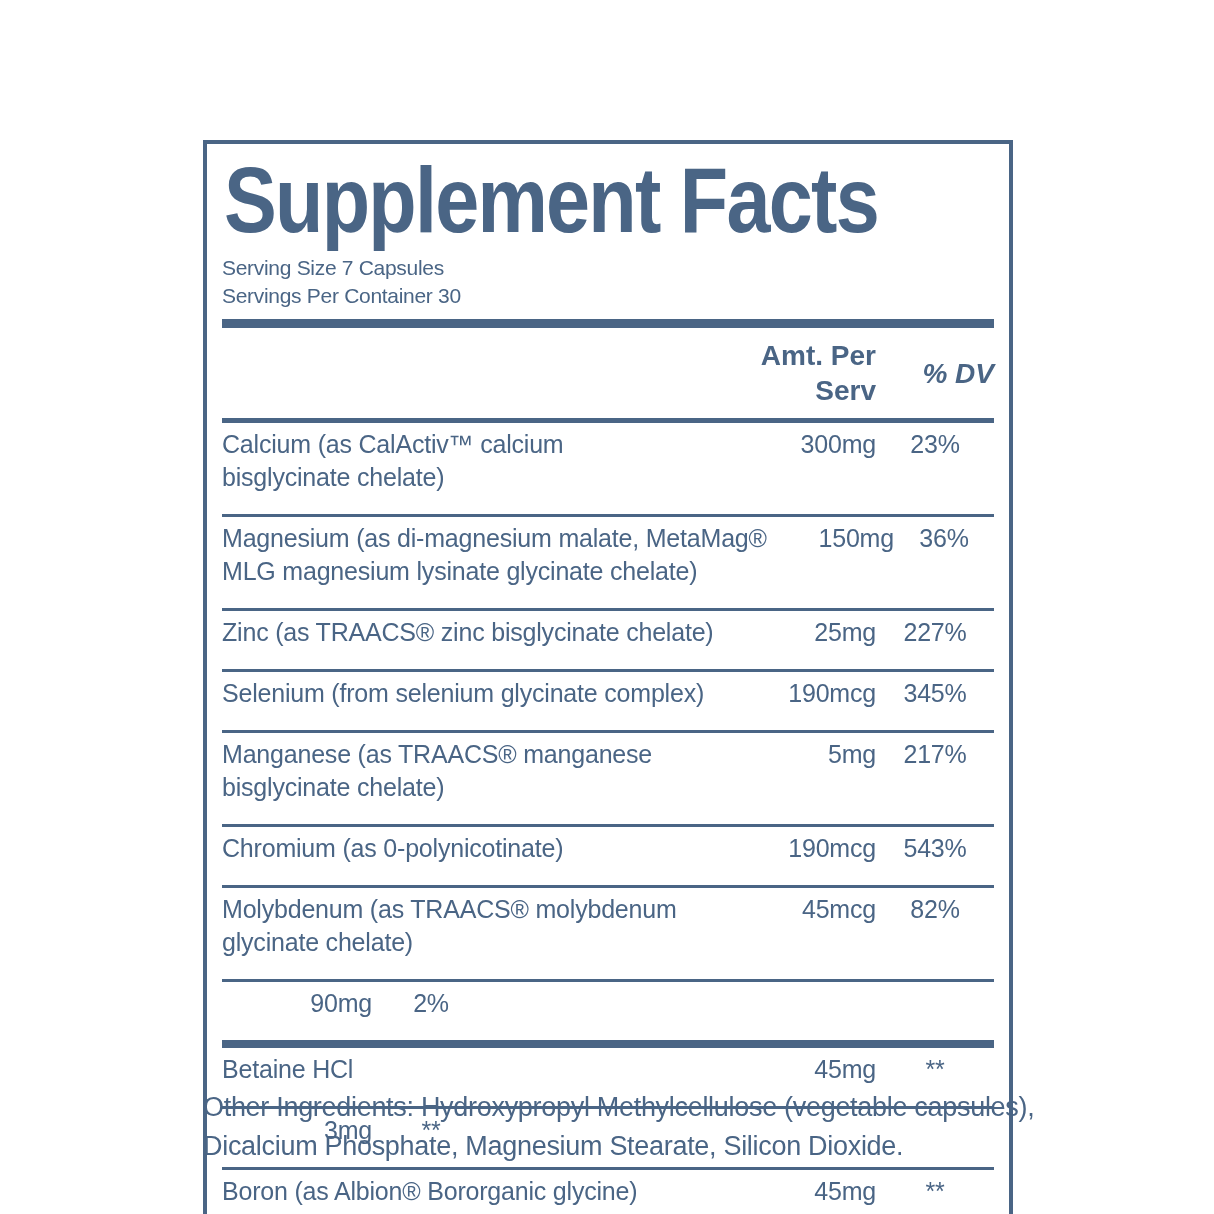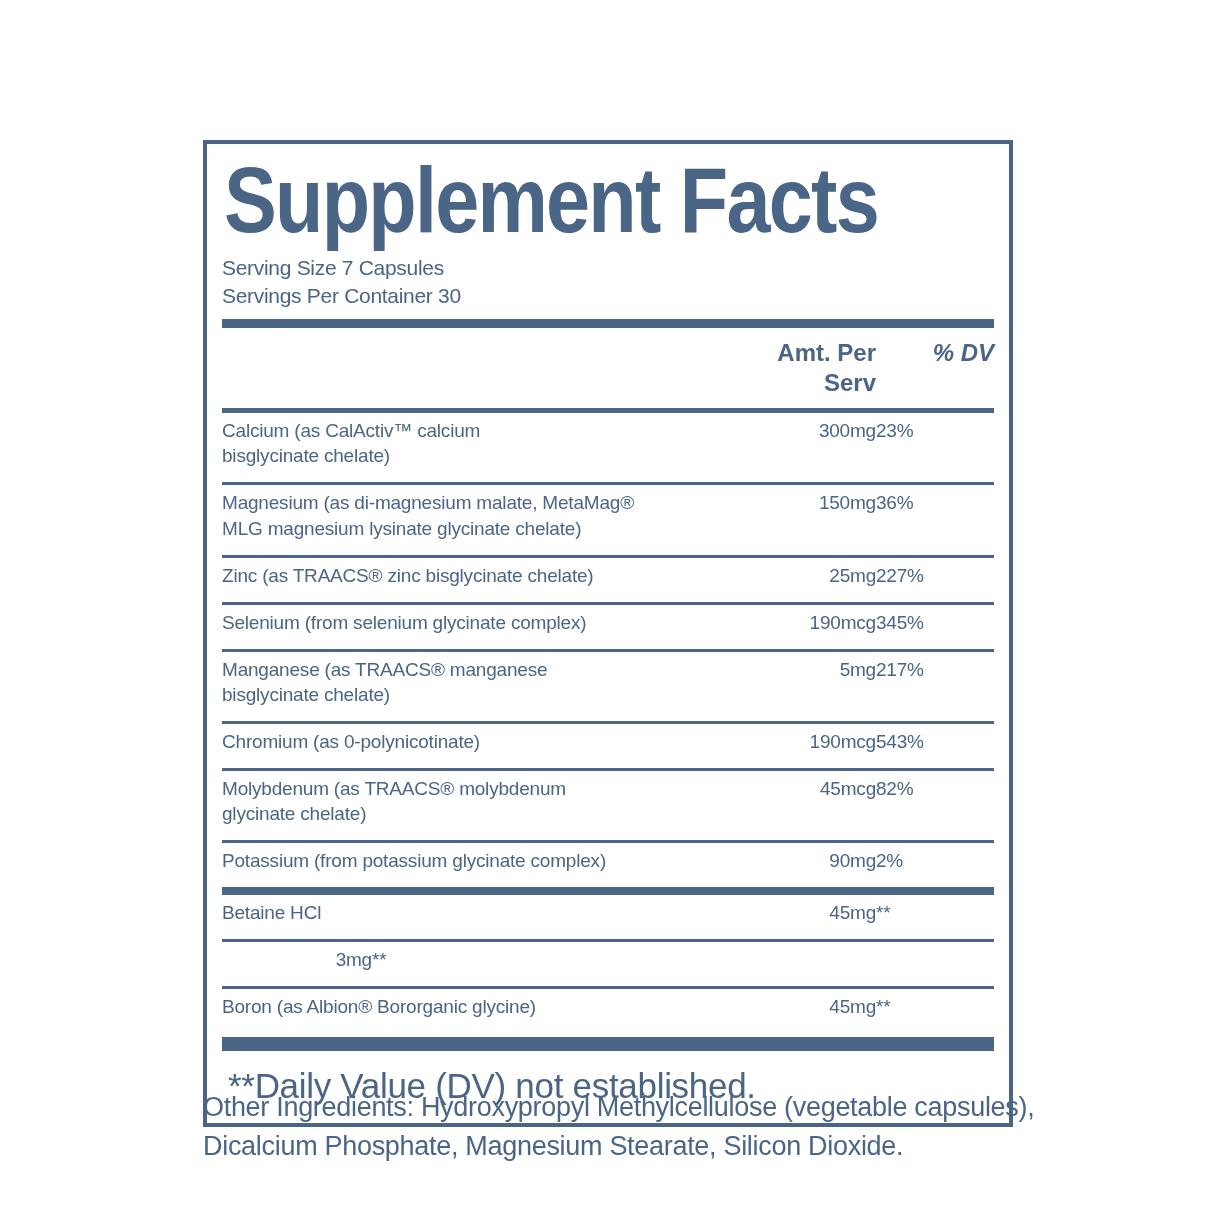--- a/index.html
+++ b/index.html
@@ -43,42 +43,42 @@
   .bar {
     background: var(--accent);
     width: 100%;
   }
   .bar-thick   { height: 9px;  margin: 10px 0 6px 0; }
   .bar-medium  { height: 5px;  margin: 6px 0 0 0; }
   .bar-section { height: 8px;  margin: 0; }
   .bar-heavy   { height: 14px; margin: 4px 0 6px 0; }
   .col-header {
     display: flex;
-    align-items: flex-start;
-    font-size: 24px;
+    align-items: center;
+    font-size: 28px;
     font-weight: bold;
     line-height: 1.25;
     padding: 4px 0 4px 0;
   }
   .col-header .spacer { flex: 1; }
   .col-amt-h { width: 150px; text-align: right; }
   .col-dv-h  { width: 118px; text-align: right; font-style: italic; }
   .rows { display: block; }
   .row {
     display: flex;
     align-items: flex-start;
-    padding: 5px 0 14px 0;
-    font-size: 19px;
+    padding: 5px 0 20px 0;
+    font-size: 25px;
     line-height: 1.32;
     letter-spacing: -0.2px;
   }
   .row + .row { border-top: 3px solid var(--accent); }
   .row .name { flex: 1; white-space: pre; }
   .row .amt  { width: 150px; text-align: right; }
-  .row .dv   { width: 118px; text-align: left; }
+  .row .dv   { width: 118px; text-align: center; }
   .footnote {
     font-size: 35px;
     line-height: 1.3;
     padding: 6px 0 2px 6px;
     letter-spacing: -0.3px;
   }
   .other-ingredients {
     position: absolute;
     left: 203px; top: 1048px;
     width: 1000px;
@@ -144,21 +144,20 @@
         <div class="amt">190mcg</div>
         <div class="dv">543%</div>
       </div>
       <div class="row">
         <div class="name">Molybdenum (as TRAACS® molybdenum
 glycinate chelate)</div>
         <div class="amt">45mcg</div>
         <div class="dv">82%</div>
       </div>
       <div class="row">
-        <div class="name">Potassium (from potassium glycinate complex)</div>
         <div class="amt">90mg</div>
         <div class="dv">2%</div>
       </div>
     </div>
 
     <div class="bar bar-section"></div>
 
     <div class="rows">
       <div class="row">
         <div class="name">Betaine HCl</div>

